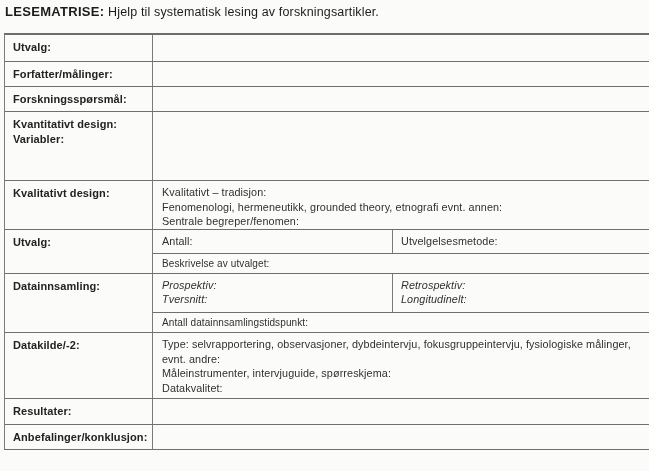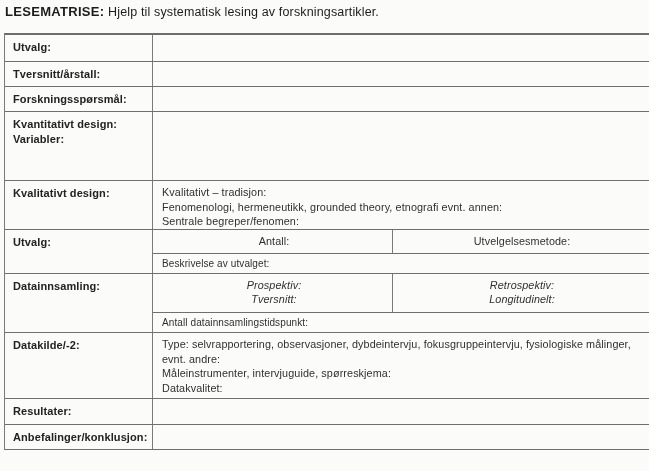--- a/index.html
+++ b/index.html
@@ -36,21 +36,21 @@
     padding:5px 4px 0 8px;
     font-weight:700;font-size:11px;line-height:14.5px;
     color:#222;letter-spacing:0.1px;
   }
   .con{
     flex:1;min-width:0;
     padding:4px 6px 0 9px;
     font-size:10.8px;line-height:14.6px;
     color:#303030;letter-spacing:0.1px;
   }
-  .con.nopad{padding:0;display:flex;flex-direction:column;text-align:center;}
+  .con.nopad{padding:0;display:flex;flex-direction:column;}
   .subrow{display:flex;box-sizing:border-box;}
   .subrow.bordered{border-bottom:1.5px solid #6f6f6f;}
   .subcell-a{
     flex:0 0 240px;width:240px;box-sizing:border-box;
     border-right:1.5px solid #7a7a7a;
     padding:4px 6px 0 9px;
     font-size:10.8px;line-height:14px;color:#303030;
   }
   .subcell-b{
     flex:1;padding:4px 6px 0 8px;
@@ -81,21 +81,21 @@
   </div>
 
   <div class="matrix">
 
     <div class="row r1">
       <div class="lab">Utvalg:</div>
       <div class="con"></div>
     </div>
 
     <div class="row r2">
-      <div class="lab">Tversnitt/årstall:</div>
+      <div class="lab">Forfatter/målinger:</div>
       <div class="con"></div>
     </div>
 
     <div class="row r3">
       <div class="lab">Forskningsspørsmål:</div>
       <div class="con"></div>
     </div>
 
     <div class="row r4">
       <div class="lab">

